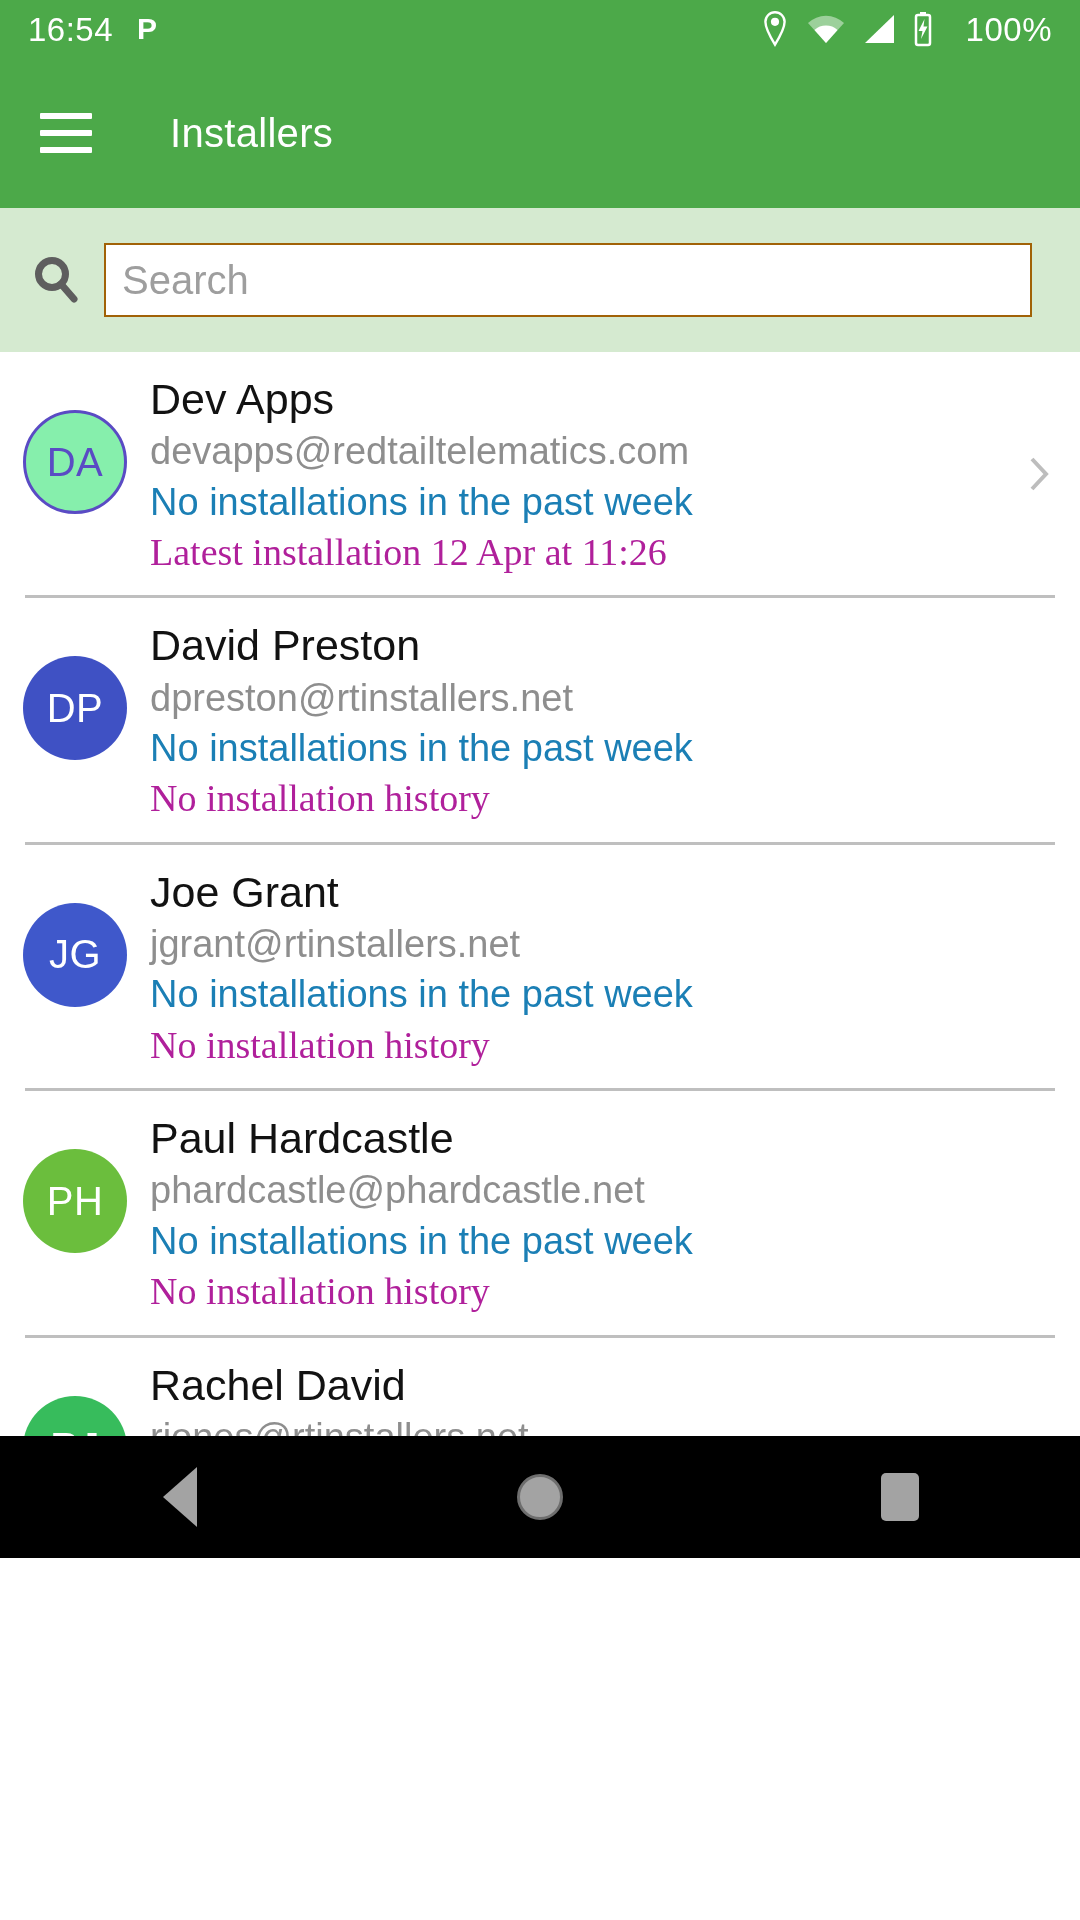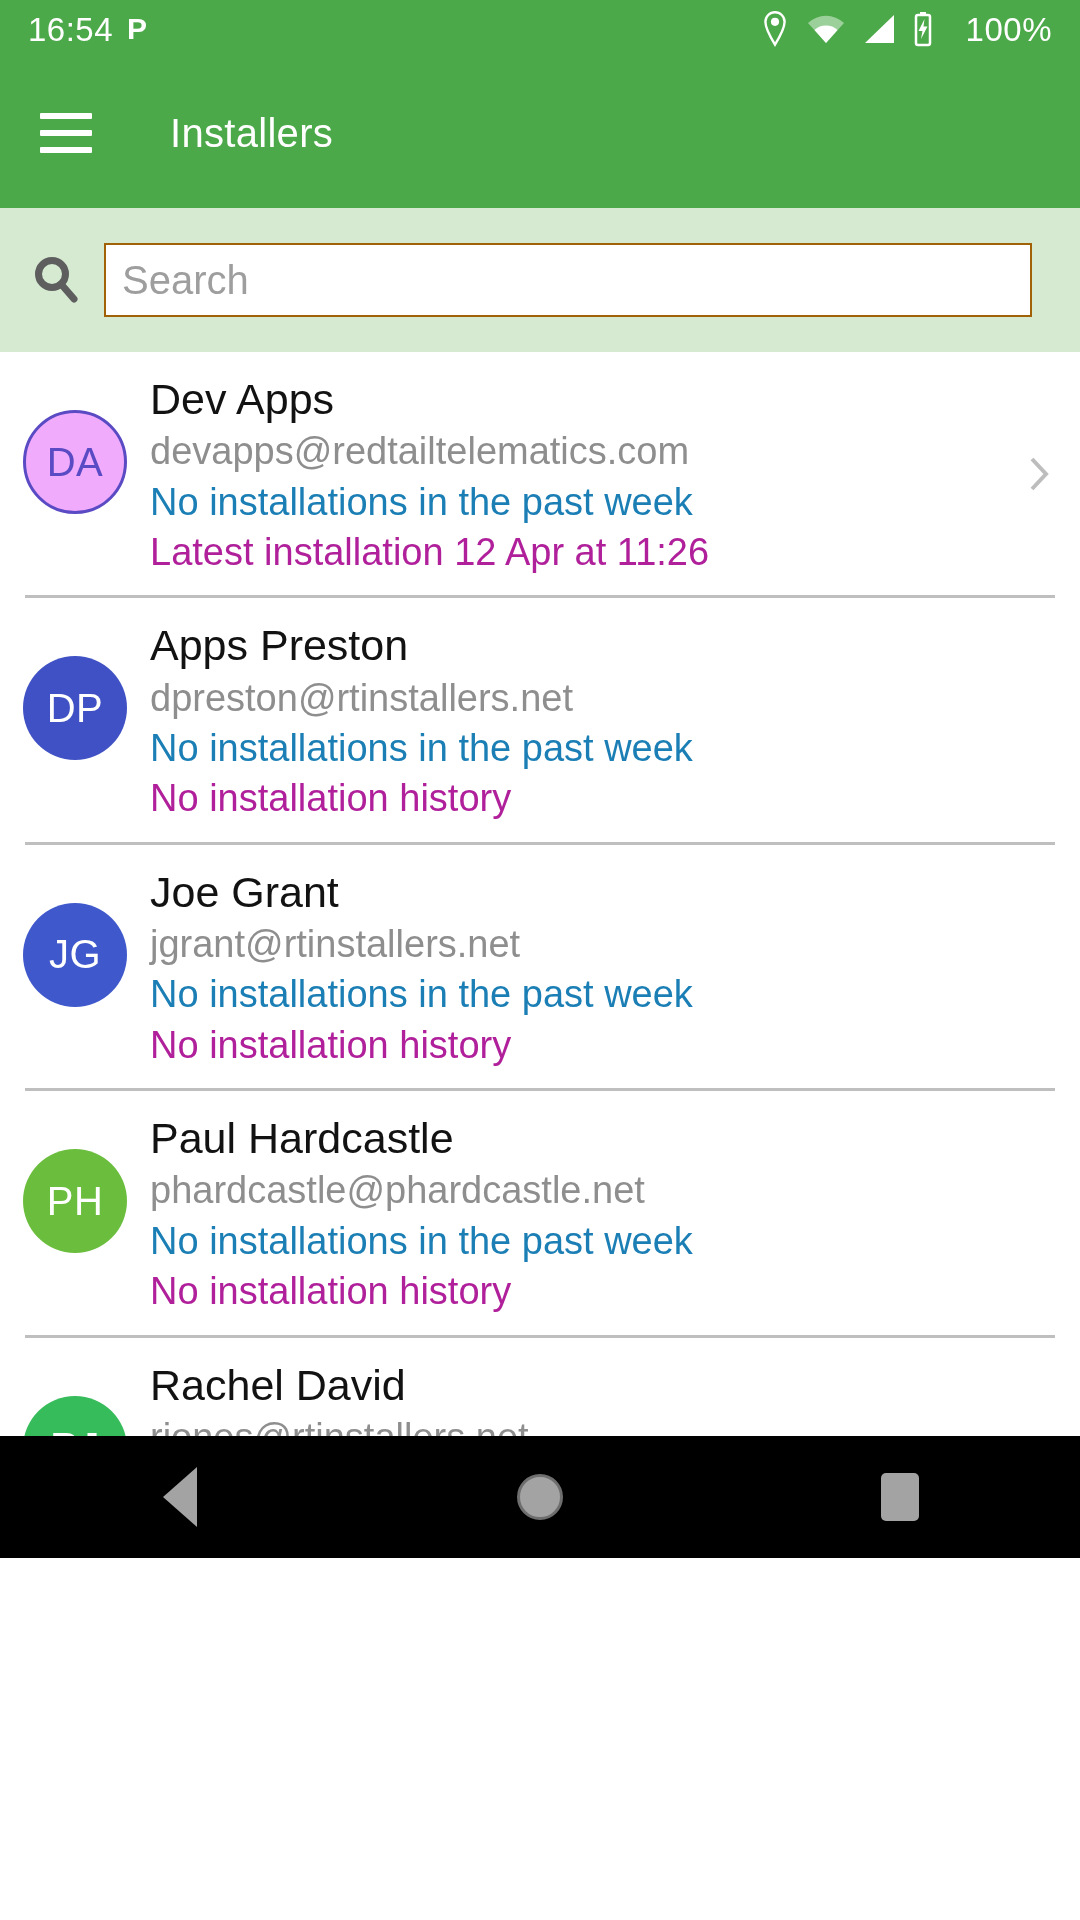--- a/index.html
+++ b/index.html
@@ -21,21 +21,21 @@
     background: #4CA949;
     display: flex;
     align-items: center;
     padding: 0 28px;
     box-sizing: border-box;
     color: #ffffff;
   }
   .status-left {
     display: flex;
     align-items: center;
-    gap: 14px;
+    gap: 24px;
   }
   .status-clock {
     font-size: 33px;
     font-weight: 400;
     letter-spacing: 0.5px;
     line-height: 1;
   }
   .status-right {
     margin-left: auto;
     display: flex;
@@ -155,21 +155,21 @@
     border-radius: 50%;
     display: flex;
     align-items: center;
     justify-content: center;
     font-size: 40px;
     letter-spacing: 0.5px;
     box-sizing: border-box;
     flex: 0 0 auto;
   }
   .avatar.outline {
-    background: #f0abfc;
+    background: #86efac;
     border: 3px solid #737373;
   }
   .item-body {
     flex: 1 1 auto;
     padding-right: 38px;
     min-width: 0;
   }
   .item-name {
     font-size: 43px;
     color: #121212;
@@ -189,20 +189,21 @@
     color: #1B7FB5;
     line-height: 1.22;
     margin-bottom: 4px;
     white-space: nowrap;
   }
   .item-latest {
     font-size: 38px;
     color: #B0209B;
     line-height: 1.22;
     white-space: nowrap;
+    font-family: Liberation Serif, serif;
   }
   .chevron {
     position: absolute;
     right: 26px;
     top: 50%;
     transform: translateY(-50%);
     width: 30px;
     height: 30px;
     display: flex;
     align-items: center;
@@ -338,21 +339,21 @@
             <polyline points="5,5 19,20 5,35" fill="none" stroke="#BDBDBD" stroke-width="4"></polyline>
           </svg>
         </div>
       </div>
       <div class="divider"></div>
       <div class="list-item">
         <div class="avatar-col">
           <div class="avatar" style="background: rgb(63, 81, 196); color: rgb(255, 255, 255);">DP</div>
         </div>
         <div class="item-body">
-          <div class="item-name">Apps Preston</div>
+          <div class="item-name">David Preston</div>
           <div class="item-email">dpreston@rtinstallers.net</div>
           <div class="item-recent">No installations in the past week</div>
           <div class="item-latest">No installation history</div>
         </div>
       </div>
       <div class="divider"></div>
       <div class="list-item">
         <div class="avatar-col">
           <div class="avatar" style="background: rgb(63, 88, 203); color: rgb(255, 255, 255);">JG</div>
         </div>

